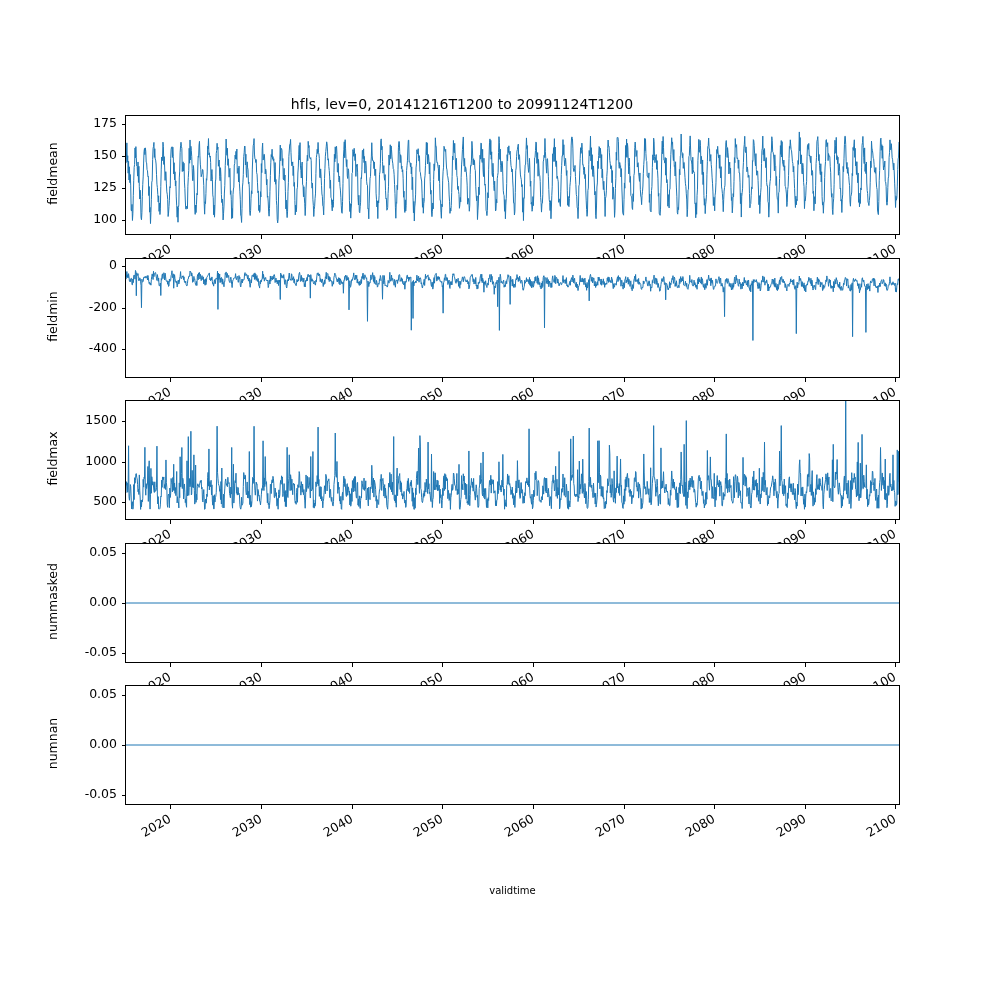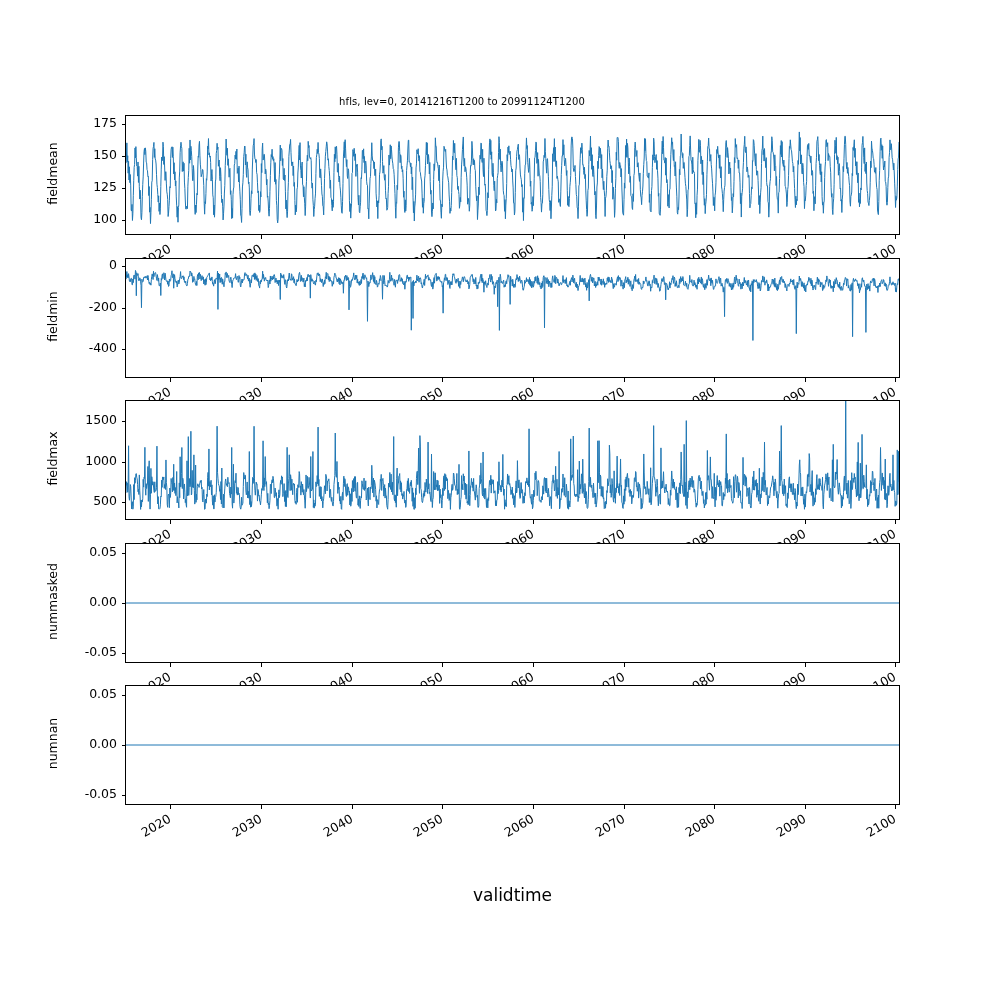--- a/index.html
+++ b/index.html
@@ -19,21 +19,21 @@
     width: 1000px;
     height: 1000px;
     background: #ffffff;
   }
   .title {
     position: absolute;
     left: 0;
     top: 96px;
     width: 924px;
     text-align: center;
-    font-size: 10px;
+    font-size: 14px;
     color: #000000;
     letter-spacing: 0.1px;
   }
   
   .panel {
     position: absolute;
     box-sizing: border-box;
     border: 1px solid #000000;
     background: #ffffff;
     overflow: hidden;
@@ -83,21 +83,21 @@
     position: absolute;
     font-size: 12.5px;
     color: #000;
     white-space: nowrap;
     transform-origin: 100% 0%;
     transform: rotate(-30deg);
     text-align: right;
   }
   .xlabel {
     position: absolute;
-    font-size: 17px;
+    font-size: 10px;
     color: #000;
     text-align: center;
     white-space: nowrap;
   }
 </style>
 </head>
 <body>
 
 <div id="figure">
   <div class="title">hfls, lev=0, 20141216T1200 to 20991124T1200</div>

